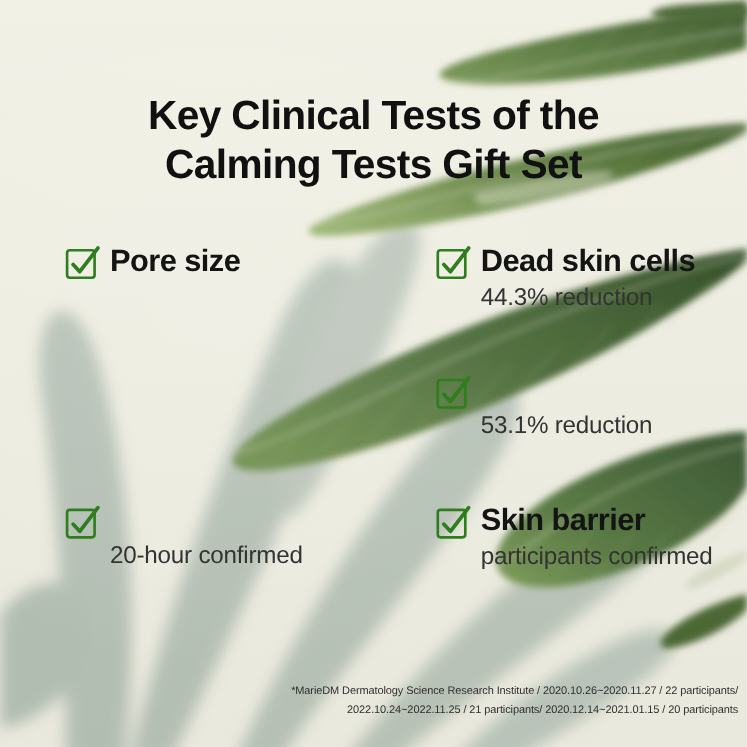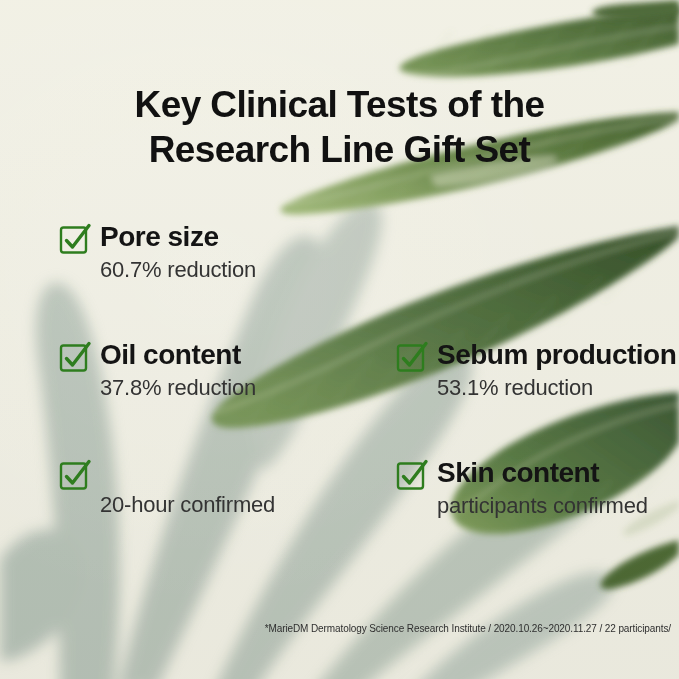--- a/index.html
+++ b/index.html
@@ -303,96 +303,95 @@
       <rect x="0" y="0" width="679" height="679" fill="#f2f1e4" opacity="0.05"></rect>
     </svg>
   </div>
 
   <div id="bg-grain"></div>
 
   <div id="content">
 
     <div id="title-block">
       <span class="title-line">Key Clinical Tests of the</span>
-      <span class="title-line">Research Line Gift Set</span>
+      <span class="title-line">Calming Tests Gift Set</span>
     </div>
 
     <div id="checklist">
 
       <div class="check-row">
         <div class="check-item col-left">
           <div class="check-head">
             <span class="check-icon">
               <svg viewBox="0 0 34 34" xmlns="http://www.w3.org/2000/svg">
                 <rect x="3" y="5.5" width="25" height="25" rx="2.5" fill="none" stroke="#2e7d1e" stroke-width="2.4"></rect>
                 <path d="M8.5 18.5 L14.5 25 L31 3.5" fill="none" stroke="#2e7d1e" stroke-width="3.4" stroke-linecap="round" stroke-linejoin="round"></path>
               </svg>
             </span>
             <span class="check-label">Pore size</span>
           </div>
-          <div class="check-sub">60.7% reduction</div>
-        </div>
-
+        </div>
+
+        <div class="check-item col-right">
+          <div class="check-head">
+            <span class="check-icon">
+              <svg viewBox="0 0 34 34" xmlns="http://www.w3.org/2000/svg">
+                <rect x="3" y="5.5" width="25" height="25" rx="2.5" fill="none" stroke="#2e7d1e" stroke-width="2.4"></rect>
+                <path d="M8.5 18.5 L14.5 25 L31 3.5" fill="none" stroke="#2e7d1e" stroke-width="3.4" stroke-linecap="round" stroke-linejoin="round"></path>
+              </svg>
+            </span>
+            <span class="check-label">Dead skin cells</span>
+          </div>
+          <div class="check-sub">44.3% reduction</div>
+        </div>
+      </div>
+
+      <div class="check-row">
+
+        <div class="check-item col-right">
+          <div class="check-head">
+            <span class="check-icon">
+              <svg viewBox="0 0 34 34" xmlns="http://www.w3.org/2000/svg">
+                <rect x="3" y="5.5" width="25" height="25" rx="2.5" fill="none" stroke="#2e7d1e" stroke-width="2.4"></rect>
+                <path d="M8.5 18.5 L14.5 25 L31 3.5" fill="none" stroke="#2e7d1e" stroke-width="3.4" stroke-linecap="round" stroke-linejoin="round"></path>
+              </svg>
+            </span>
+          </div>
+          <div class="check-sub">53.1% reduction</div>
+        </div>
       </div>
 
       <div class="check-row">
         <div class="check-item col-left">
           <div class="check-head">
             <span class="check-icon">
               <svg viewBox="0 0 34 34" xmlns="http://www.w3.org/2000/svg">
                 <rect x="3" y="5.5" width="25" height="25" rx="2.5" fill="none" stroke="#2e7d1e" stroke-width="2.4"></rect>
                 <path d="M8.5 18.5 L14.5 25 L31 3.5" fill="none" stroke="#2e7d1e" stroke-width="3.4" stroke-linecap="round" stroke-linejoin="round"></path>
               </svg>
             </span>
-            <span class="check-label">Oil content</span>
-          </div>
-          <div class="check-sub">37.8% reduction</div>
+          </div>
+          <div class="check-sub">20-hour confirmed</div>
         </div>
 
         <div class="check-item col-right">
           <div class="check-head">
             <span class="check-icon">
               <svg viewBox="0 0 34 34" xmlns="http://www.w3.org/2000/svg">
                 <rect x="3" y="5.5" width="25" height="25" rx="2.5" fill="none" stroke="#2e7d1e" stroke-width="2.4"></rect>
                 <path d="M8.5 18.5 L14.5 25 L31 3.5" fill="none" stroke="#2e7d1e" stroke-width="3.4" stroke-linecap="round" stroke-linejoin="round"></path>
               </svg>
             </span>
-            <span class="check-label">Sebum production</span>
-          </div>
-          <div class="check-sub">53.1% reduction</div>
-        </div>
-      </div>
-
-      <div class="check-row">
-        <div class="check-item col-left">
-          <div class="check-head">
-            <span class="check-icon">
-              <svg viewBox="0 0 34 34" xmlns="http://www.w3.org/2000/svg">
-                <rect x="3" y="5.5" width="25" height="25" rx="2.5" fill="none" stroke="#2e7d1e" stroke-width="2.4"></rect>
-                <path d="M8.5 18.5 L14.5 25 L31 3.5" fill="none" stroke="#2e7d1e" stroke-width="3.4" stroke-linecap="round" stroke-linejoin="round"></path>
-              </svg>
-            </span>
-          </div>
-          <div class="check-sub">20-hour confirmed</div>
-        </div>
-
-        <div class="check-item col-right">
-          <div class="check-head">
-            <span class="check-icon">
-              <svg viewBox="0 0 34 34" xmlns="http://www.w3.org/2000/svg">
-                <rect x="3" y="5.5" width="25" height="25" rx="2.5" fill="none" stroke="#2e7d1e" stroke-width="2.4"></rect>
-                <path d="M8.5 18.5 L14.5 25 L31 3.5" fill="none" stroke="#2e7d1e" stroke-width="3.4" stroke-linecap="round" stroke-linejoin="round"></path>
-              </svg>
-            </span>
-            <span class="check-label">Skin content</span>
+            <span class="check-label">Skin barrier</span>
           </div>
           <div class="check-sub">participants confirmed</div>
         </div>
       </div>
 
     </div>
 
     <div id="footnote">
       <span class="footnote-line">*MarieDM Dermatology Science Research Institute / 2020.10.26~2020.11.27 / 22 participants/</span>
+      <span class="footnote-line">2022.10.24~2022.11.25 / 21 participants/ 2020.12.14~2021.01.15 / 20 participants</span>
     </div>
 
   </div>
 </div>
 
 </body></html>

